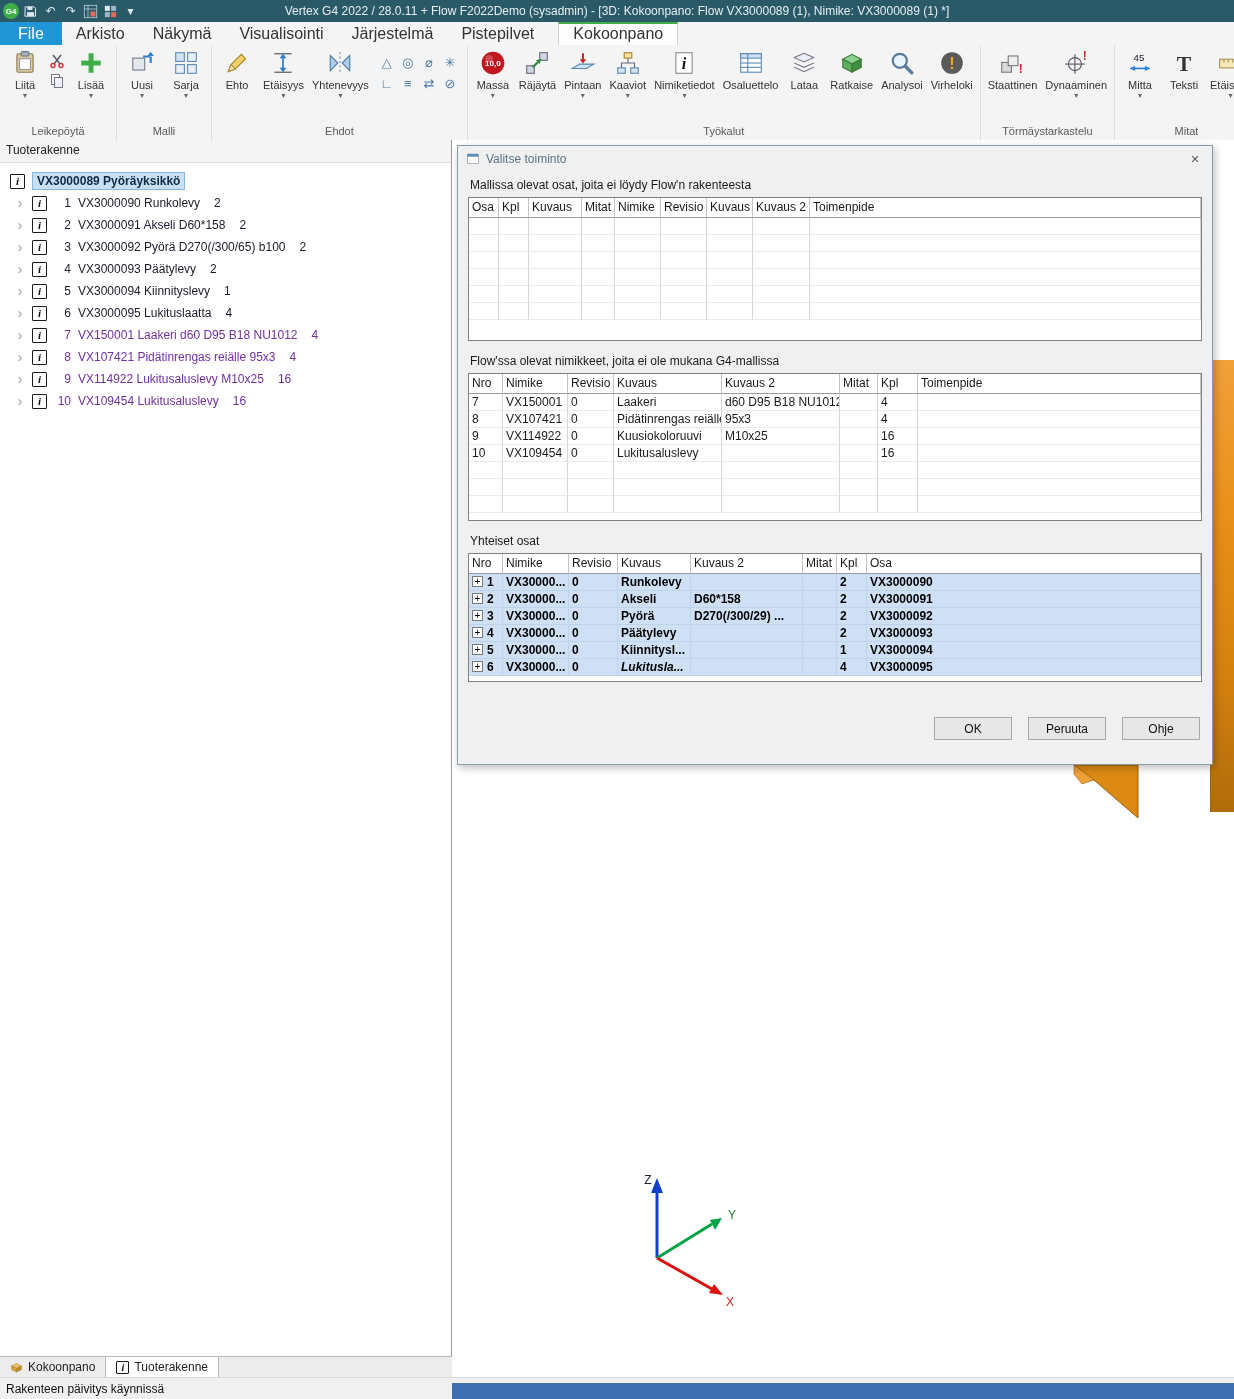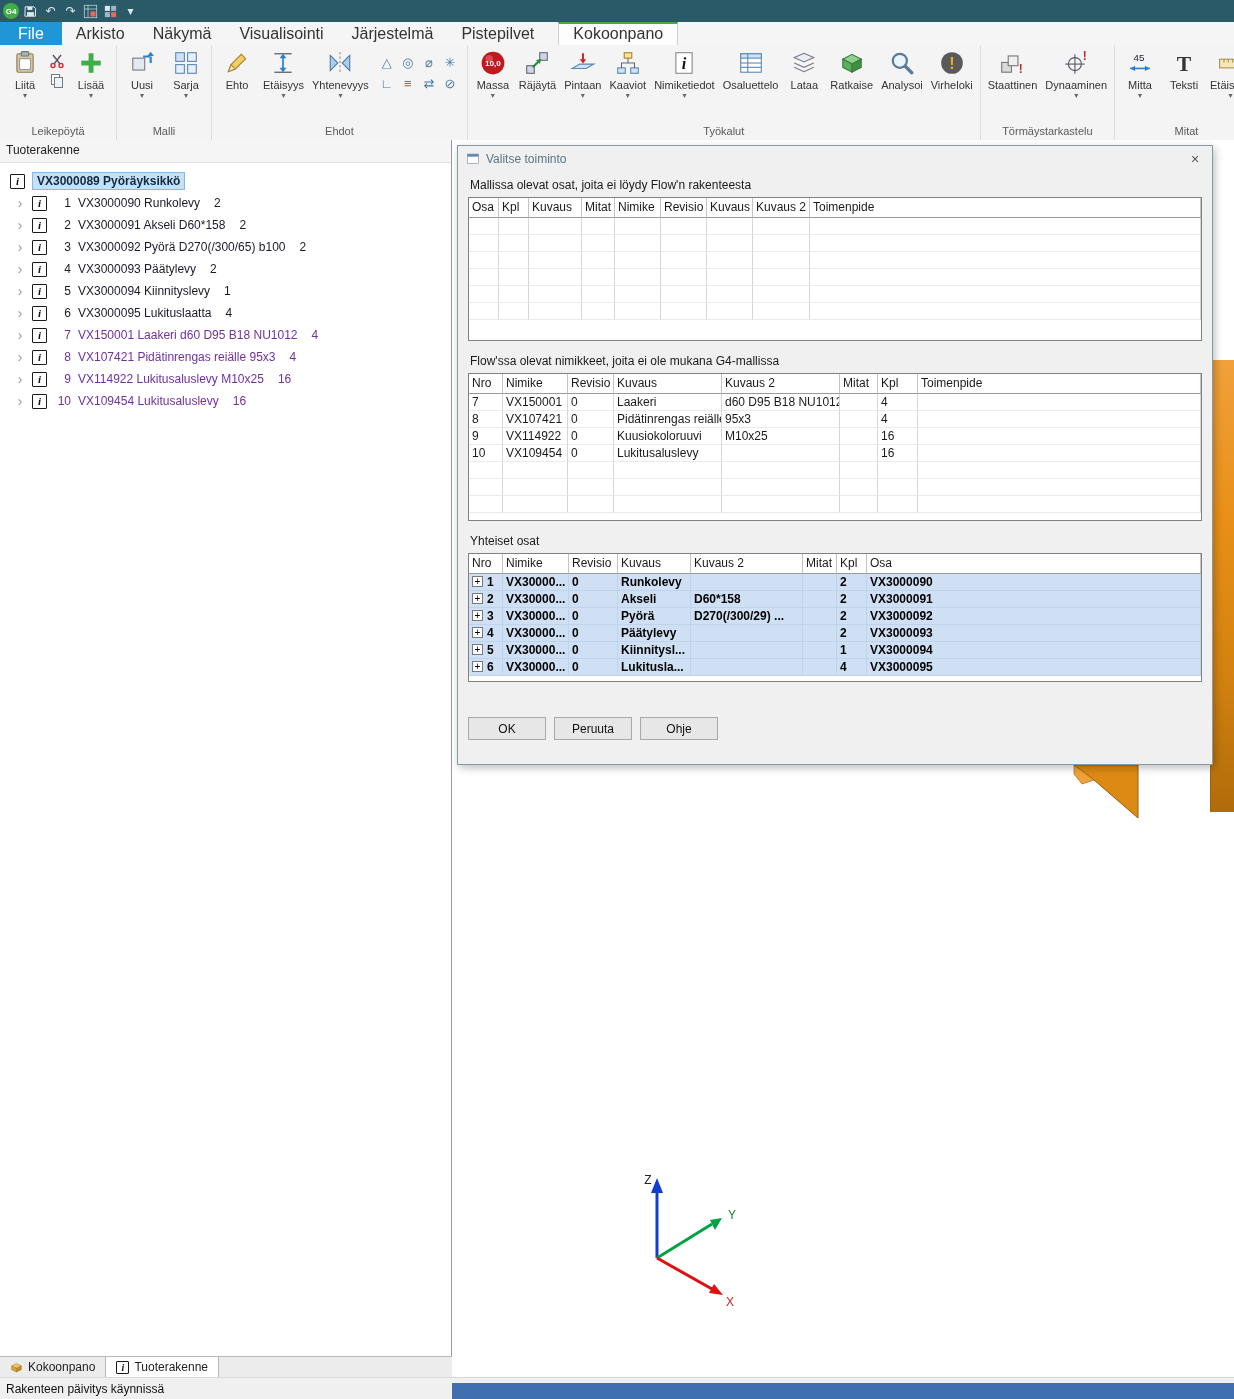--- a/index.html
+++ b/index.html
@@ -79,21 +79,21 @@
   .tbl .td{flex:none;border-right:1px solid #d6d6d6;border-bottom:1px solid #ebebeb;padding:0 3px;font-size:12px;
            white-space:nowrap;overflow:hidden;box-sizing:border-box;}
   .tbl .tr.hdr .td{border-right:1px solid #c4c4c4;border-bottom:1px solid #9a9a9a;background:#fff;}
   .tbl .td.fill{flex:1;}
   .tbl .tr.sel{background:#cfe0f5;font-weight:bold;color:#000;}
   .tbl .tr.sel .td{border-bottom-color:#bed3ec;border-right-color:#bed3ec;}
   .tfill{flex:1;background:#fff;}
   .expander{display:inline-block;width:11px;height:11px;border:1px solid #7a7a7a;background:#fff;line-height:9px;
             text-align:center;font-size:10px;font-weight:normal;margin:2px 4px 0 0;vertical-align:top;box-sizing:border-box;}
   .dlg-spacer{flex:1;}
-  .dlg-buttons{display:flex;justify-content:flex-start;gap:8px;padding:0 2px 14px 0;}
+  .dlg-buttons{display:flex;justify-content:flex-end;gap:16px;padding:0 2px 14px 0;}
   .dlg-buttons button{width:78px;height:23px;background:#e7e7e7;border:1px solid #a8a8a8;font-size:12px;
                       font-family:"Liberation Sans",sans-serif;color:#111;}
 
   
   .bottomtabs{position:absolute;left:0;top:1356px;width:452px;height:21px;background:#ececec;border-top:1px solid #b8b8b8;
               display:flex;box-sizing:border-box;}
   .btab{display:flex;align-items:center;gap:5px;padding:0 10px;border-right:1px solid #b8b8b8;font-size:12px;color:#222;}
   .btab.active{background:#fff;}
   .btab-icon{width:13px;height:13px;flex:none;}
   .btab-icon svg{width:100%;height:100%;display:block;}
@@ -134,20 +134,21 @@
         <span class="qicon">
           <svg viewBox="0 0 24 24" xmlns="http://www.w3.org/2000/svg">
             <rect x="3" y="3" width="8" height="8" fill="#dce8ee"></rect>
             <rect x="13" y="3" width="8" height="8" fill="#9ab8c8"></rect>
             <rect x="3" y="13" width="8" height="8" fill="#9ab8c8"></rect>
             <rect x="13" y="13" width="8" height="8" fill="#e46a5a"></rect>
           </svg>
         </span>
         <span class="qicon">▾</span>
       </div>
+    <div class="win-title">Vertex G4 2022 / 28.0.11 + Flow F2022Demo (sysadmin) - [3D: Kokoonpano:  Flow VX3000089 (1), Nimike: VX3000089 (1) *]</div>
   </div>
 
   <div class="tabrow">
       <div class="tab file">File</div>
       <div class="tab">Arkisto</div>
       <div class="tab">Näkymä</div>
       <div class="tab">Visualisointi</div>
       <div class="tab">Järjestelmä</div>
       <div class="tab">Pistepilvet</div>
       <div class="tab active">Kokoonpano</div>
@@ -781,21 +782,21 @@
             <div class="td" style="width: 73px;">Kiinnitysl...</div>
             <div class="td" style="width: 112px;"></div>
             <div class="td" style="width: 34px;"></div>
             <div class="td" style="width: 30px;">1</div>
             <div class="td fill">VX3000094</div>
           </div>
           <div class="tr sel">
             <div class="td" style="width: 34px;"><span class="expander">+</span><span>6</span></div>
             <div class="td" style="width: 66px;">VX30000...</div>
             <div class="td" style="width: 49px;">0</div>
-            <div class="td" style="width: 73px;">Lukitusla...</div>
+            <div class="td" style="width: 73px; font-style: italic;">Lukitusla...</div>
             <div class="td" style="width: 112px;"></div>
             <div class="td" style="width: 34px;"></div>
             <div class="td" style="width: 30px;">4</div>
             <div class="td fill">VX3000095</div>
           </div>
           <div class="tfill"></div>
         </div>
       <div class="dlg-spacer"></div>
       <div class="dlg-buttons">
         <button>OK</button>

